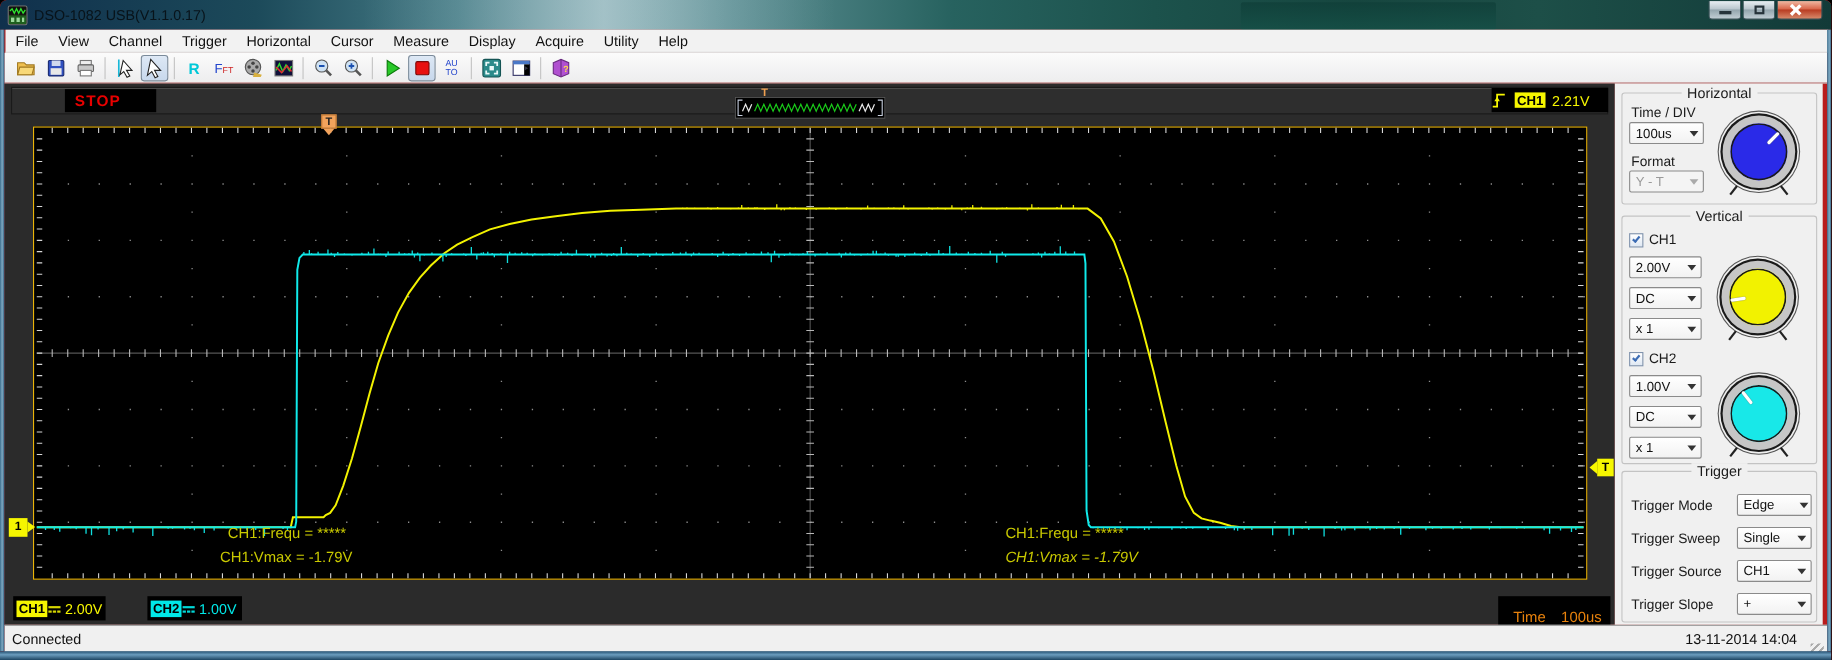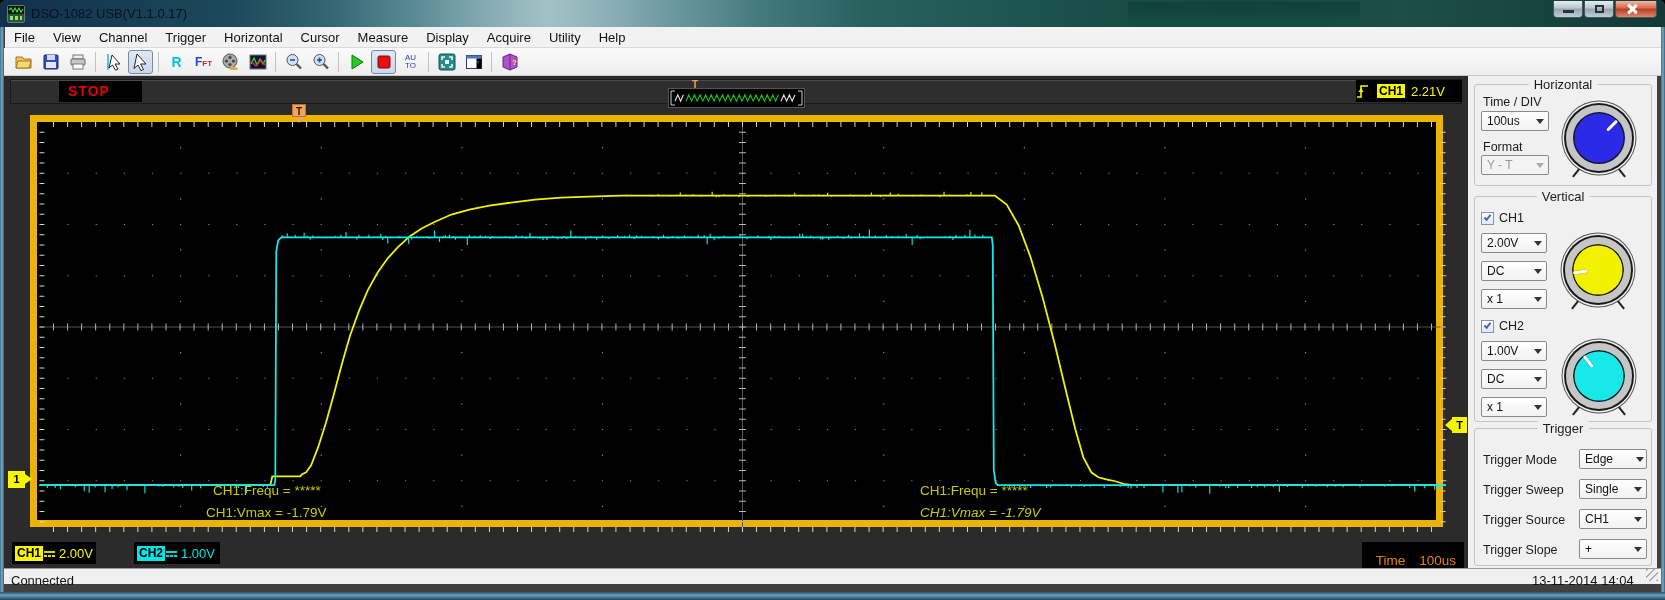--- a/index.html
+++ b/index.html
@@ -1,18 +1,18 @@
 <!DOCTYPE html>
 <html><head>
 <meta charset="utf-8">
 <style>
   * { margin:0; padding:0; box-sizing:border-box; }
   html,body { width:1665px; height:600px; overflow:hidden; background:#000;
               font-family:"Liberation Sans", sans-serif; }
-  .app { position:relative; width:1665px; height:600px; background:#404040;
+  .app { position:relative; width:1665px; height:600px; background:#b91c1c;
          border-radius:6px 6px 0 0; overflow:hidden; }
 
   
   .titlebar { position:absolute; left:0; top:0; width:1665px; height:27px;
     background:linear-gradient(90deg,#10304c 0%,#1c4a5a 14%,#487e88 25%,#8fb3b9 33%,#5d8f94 40%,#27625f 52%,#1c524c 63%,#16463f 74%,#1d4f48 84%,#123a38 100%);
     border-radius:6px 6px 0 0; }
   .titlebar .bgwin { position:absolute; left:1128px; top:2px; width:232px; height:25px;
     background:linear-gradient(#0f3e38,#155047); opacity:.75; border-radius:2px; }
   .titlebar .bgwin2 { position:absolute; left:330px; top:0; width:430px; height:27px;
     background:linear-gradient(90deg,rgba(190,210,215,0),rgba(200,220,225,.35),rgba(190,210,215,0)); }
@@ -34,21 +34,21 @@
   .menu-item { padding:0 9px; font-size:13px; color:#111; height:21px; line-height:21px; }
 
   .toolbar { position:absolute; left:4px; top:48px; width:1657px; height:28px;
     background:linear-gradient(#fbfbfb,#ededee); border-bottom:1px solid #c9c9c9;
     display:flex; align-items:center; padding-left:6px; }
   .tbtn { width:25px; height:24px; margin:0 1px; display:flex; align-items:center;
     justify-content:center; border:1px solid transparent; border-radius:3px; }
   .tbtn.pressed { border-color:#7a8a9a; background:linear-gradient(#dde8f5,#c8d8ec); }
   .tsep { width:1px; height:20px; background:#c2c2c2; margin:0 4px; }
   .txticon { font-weight:bold; font-size:14px; color:#00c8d8; }
-  .ffticon { font-size:12px; font-weight:bold; color:#2244cc; }
+  .ffticon { font-size:12px; font-weight:normal; color:#2244cc; }
   .ffticon small { font-size:8px; color:#cc2222; }
   .autoicon { font-size:8px; font-weight:normal; color:#2244cc; line-height:8px; text-align:center; }
 
   
   .workspace { position:absolute; left:4px; top:76px; width:1464px; height:492px; background:#2b2b2b; }
   .stopstrip { position:absolute; left:10px; top:79px; width:1452px; height:25px;
     background:#2e2e2e; border:1px solid #1a1a1a; box-shadow:inset 0 1px 0 #4a4a4a; }
   .stop-badge { position:absolute; left:12px; top:81px; width:83px; height:21px; background:#000;
     color:#e80000; font-weight:bold; font-size:14px; line-height:21px; padding-left:9px;
     letter-spacing:1px;margin-left:47px; }
@@ -56,21 +56,21 @@
     display:flex; align-items:center; }
   .trig-readout .chip { background:#f6f600; color:#000; font-size:12px; font-weight:bold;
     padding:0 2px; margin-left:8px; height:14px; line-height:14px; }
   .trig-readout .lvl { color:#f6f600; font-size:13px; margin-left:6px; }
 
   .preview { position:absolute; left:668px; top:88px; width:137px; height:20px; background:#000;
     border:1px solid #555; }
   .preview-t { position:absolute; left:692px; top:79px; color:#f0a050; font-size:10px; font-weight:bold; }
 
   .plotwrap { position:absolute; left:30px; top:115px; width:1413px; height:412px; background:#000;
-    border:7px solid #eab308; }
+    border:1px solid #eab308; }
   .meas { position:absolute; color:#c9c900; font-size:13.5px; white-space:pre; }
 
   
   .marker-t-top { position:absolute; left:292px; top:104px; width:14px; height:13px;
     background:#f2a35c; border:1px solid #b97430; color:#222; font-size:10px; font-weight:bold;
     text-align:center; line-height:13px; z-index:5; }
   .marker-t-top::after { content:''; position:absolute; left:1px; top:12px;
     border-left:5px solid transparent; border-right:5px solid transparent; border-top:6px solid #f2a35c; }
   .marker-ch1 { position:absolute; left:8px; top:471px; width:17px; height:17px; background:#f6f600;
     color:#000; font-size:11px; font-weight:bold; text-align:center; line-height:17px; z-index:5; }
@@ -121,21 +121,21 @@
   .knob::before { left:2px; transform:rotate(38deg); } .knob::after { right:2px; transform:rotate(-38deg); }
   .knob .ptr { position:absolute; inset:-2px; }
   .knob .ptr::before { content:''; position:absolute; left:50%; top:3px; width:3px; height:14px;
     margin-left:-1.5px; background:#fff; border-radius:2px; box-shadow:0 0 1px #666; }
   .knob.blue { background:#2a2ae8; } .knob.yellow { background:#f2f200; } .knob.cyan { background:#18e8e8; }
 
   .trig-row-label { position:absolute; left:8px; font-size:12.5px; color:#1b1b1b; }
   .trig-row-sel { left:104px; }
 
   
-  .statusbar { position:absolute; left:4px; top:568px; width:1657px; height:16px; background:#f0f0f0;
+  .statusbar { position:absolute; left:4px; top:568px; width:1657px; height:32px; background:#f0f0f0;
     border-top:1px solid #9a9a9a; font-size:13px; color:#111; }
   .statusbar .conn { position:absolute; left:7px; top:4px; }
   .statusbar .dt { position:absolute; left:1528px; top:4px; }
   .statusbar .grip { position:absolute; right:3px; bottom:3px; width:12px; height:12px;
     background:repeating-linear-gradient(135deg,#aaa 0 2px,transparent 2px 5px); }
   .border-l,.border-r { position:absolute; top:27px; width:4px; height:565px;
     background:linear-gradient(90deg,#3d6f8e,#7fa9c2,#2e5d7d); z-index:10; }
   .border-l { left:0; } .border-r { right:0; }
   .border-b { position:absolute; left:0; top:592px; width:1665px; height:8px;
     background:linear-gradient(#245071,#6b9cbd 40%,#1d4562); z-index:10; }

